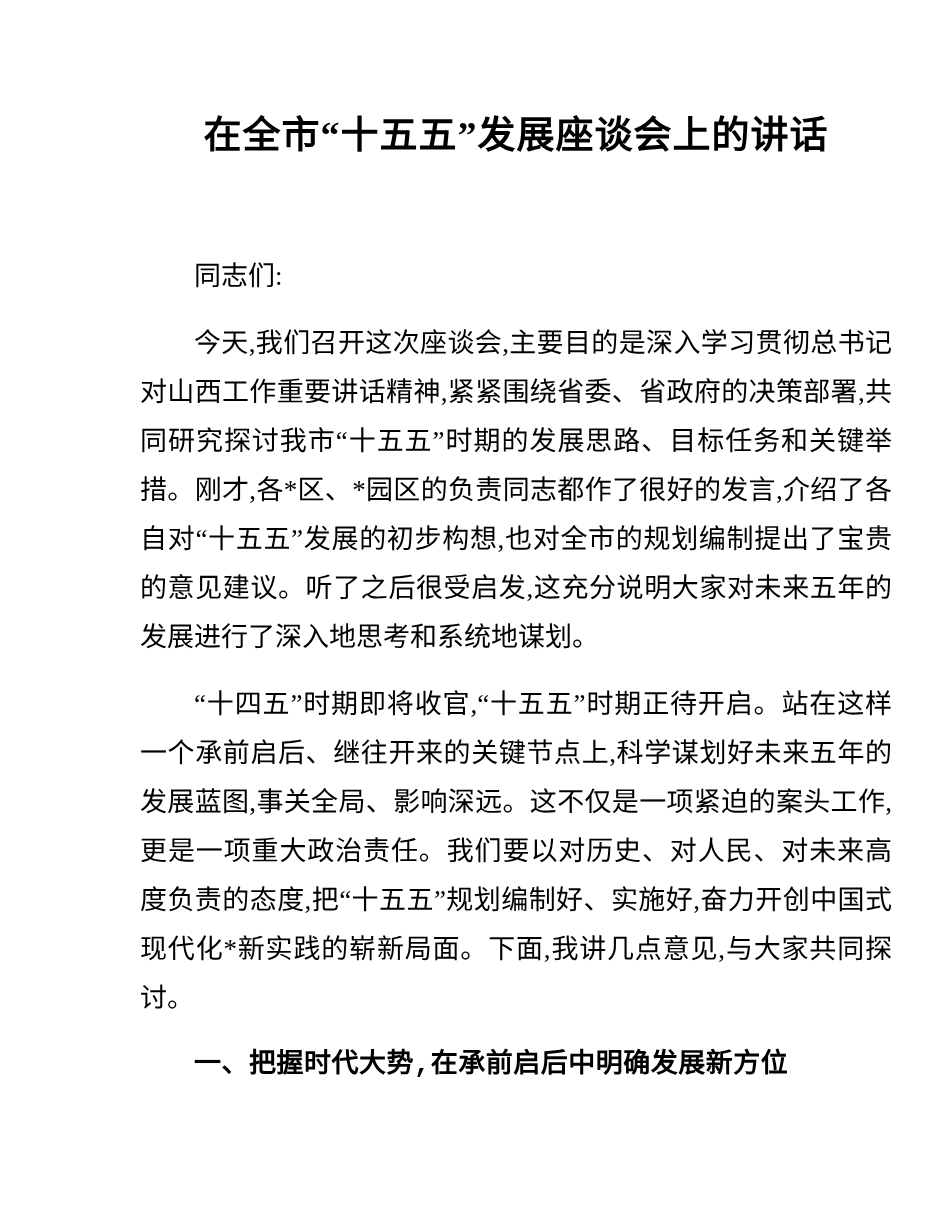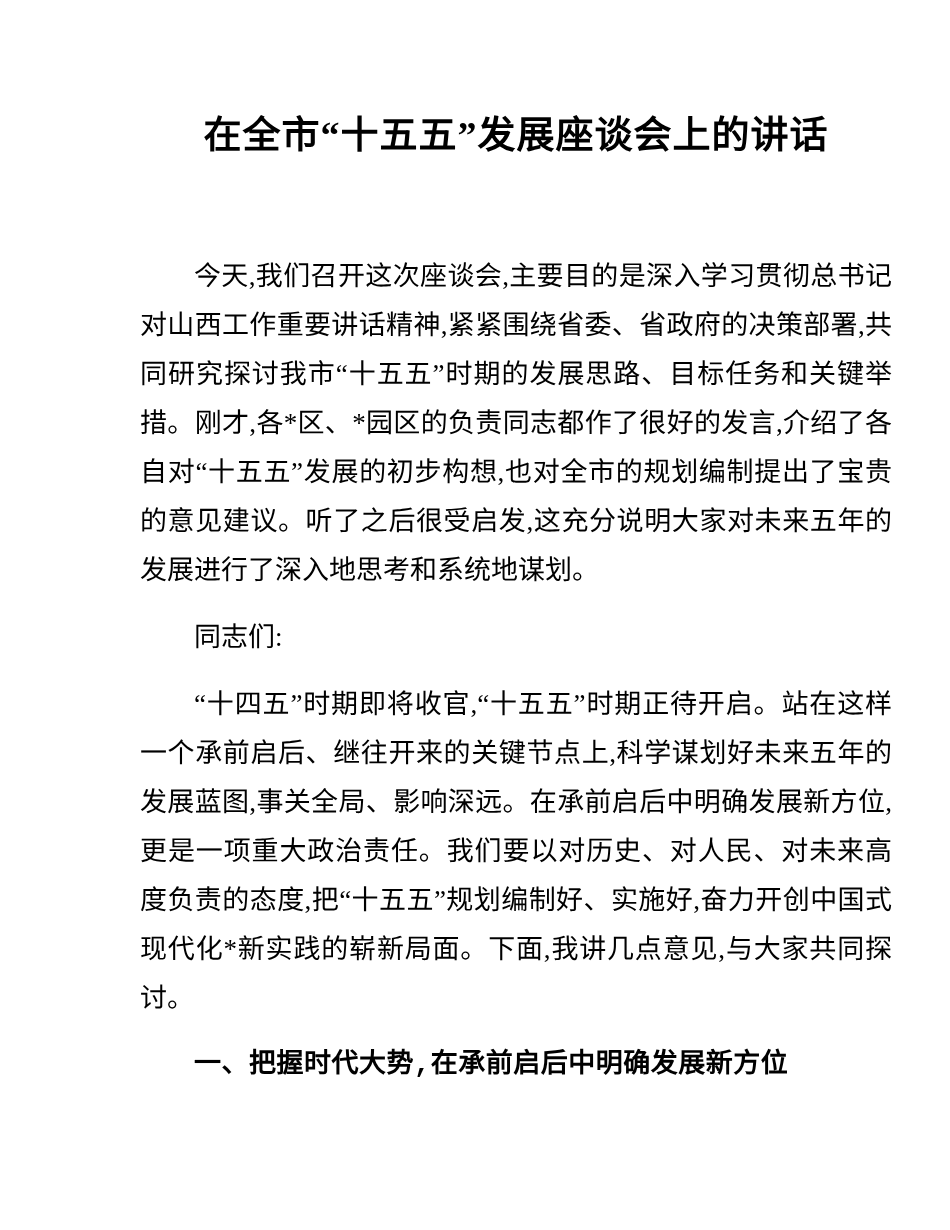--- a/index.html
+++ b/index.html
@@ -47,20 +47,20 @@
     letter-spacing: 0.5px;
     margin: 0;
   }
 </style>
 </head>
 <body>
 
 <div class="page">
   <h1 class="doc-title">在全市“十五五”发展座谈会上的讲话</h1>
 
+  <p class="para">同志们:</p>
+
   <p class="para">今天,我们召开这次座谈会,主要目的是深入学习贯彻总书记对山西工作重要讲话精神,紧紧围绕省委、省政府的决策部署,共同研究探讨我市“十五五”时期的发展思路、目标任务和关键举措。刚才,各*区、*园区的负责同志都作了很好的发言,介绍了各自对“十五五”发展的初步构想,也对全市的规划编制提出了宝贵的意见建议。听了之后很受启发,这充分说明大家对未来五年的发展进行了深入地思考和系统地谋划。</p>
 
-  <p class="para">同志们:</p>
-
-  <p class="para">“十四五”时期即将收官,“十五五”时期正待开启。站在这样一个承前启后、继往开来的关键节点上,科学谋划好未来五年的发展蓝图,事关全局、影响深远。在承前启后中明确发展新方位,更是一项重大政治责任。我们要以对历史、对人民、对未来高度负责的态度,把“十五五”规划编制好、实施好,奋力开创中国式现代化*新实践的崭新局面。下面,我讲几点意见,与大家共同探讨。</p>
+  <p class="para">“十四五”时期即将收官,“十五五”时期正待开启。站在这样一个承前启后、继往开来的关键节点上,科学谋划好未来五年的发展蓝图,事关全局、影响深远。这不仅是一项紧迫的案头工作,更是一项重大政治责任。我们要以对历史、对人民、对未来高度负责的态度,把“十五五”规划编制好、实施好,奋力开创中国式现代化*新实践的崭新局面。下面,我讲几点意见,与大家共同探讨。</p>
 
   <h2 class="section-heading">一、把握时代大势,在承前启后中明确发展新方位</h2>
 </div>
 
 </body></html>

